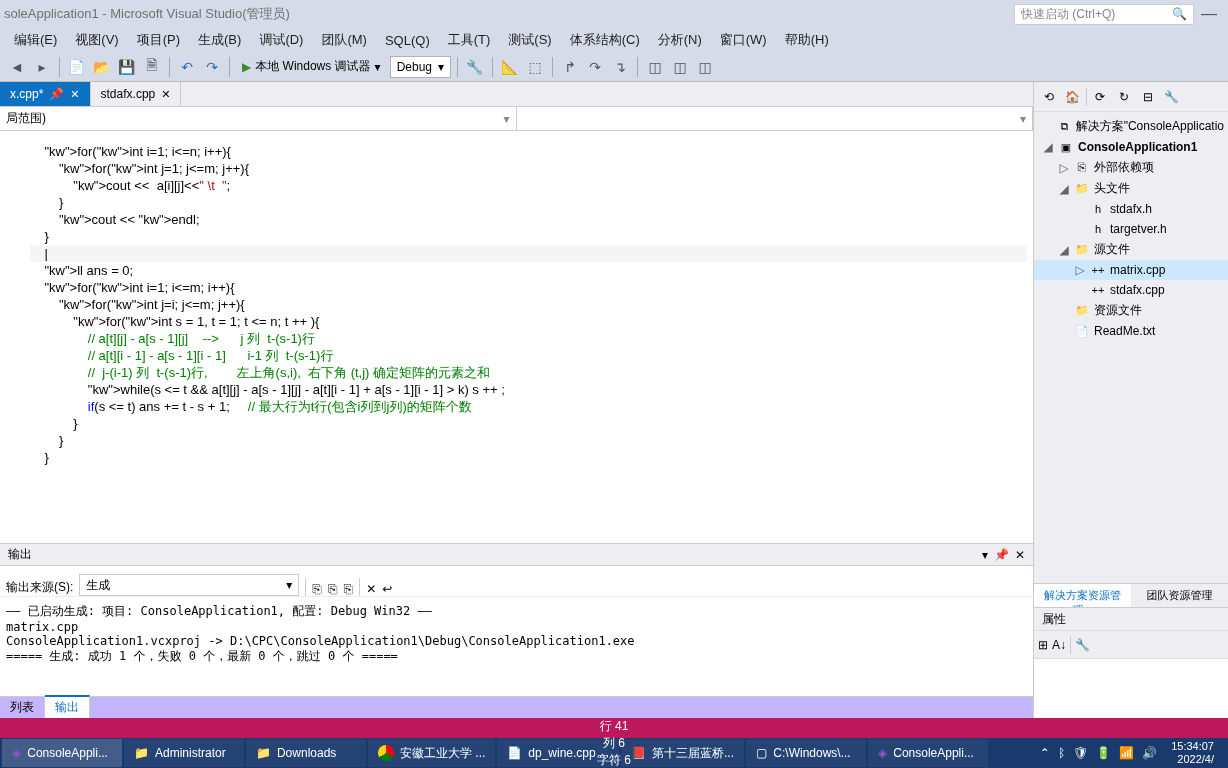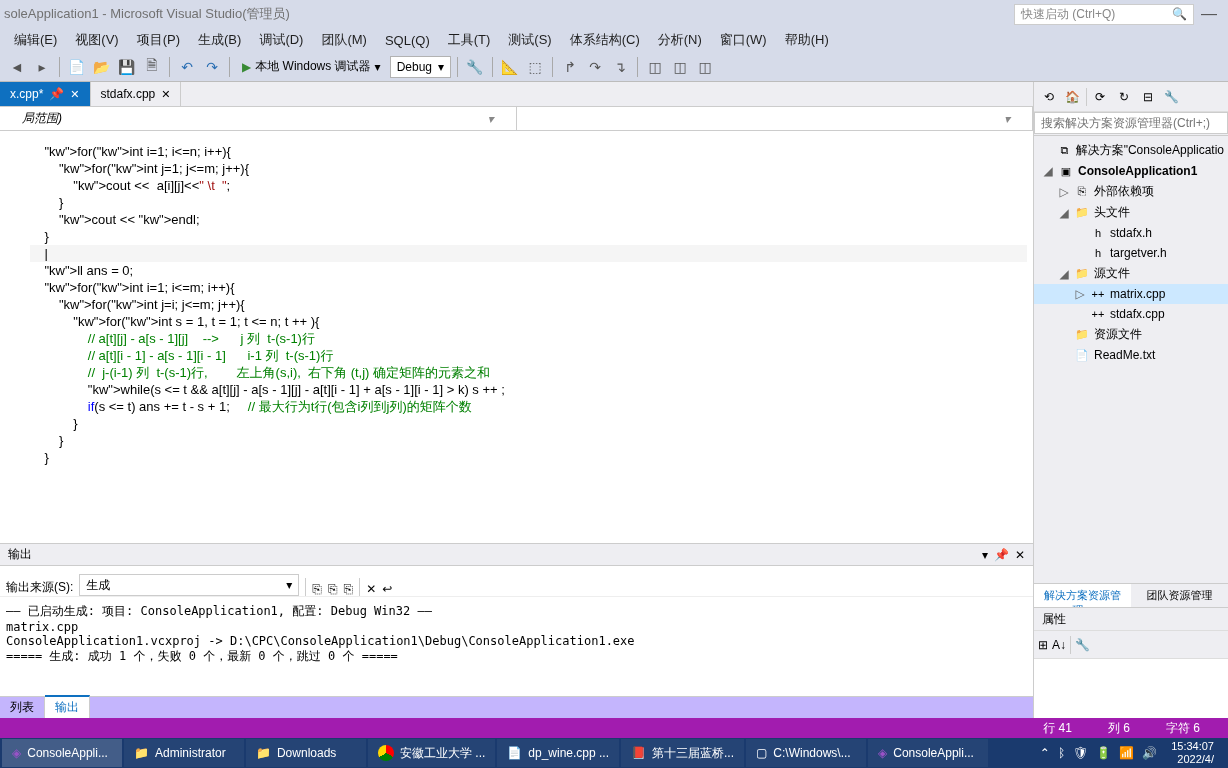--- a/index.html
+++ b/index.html
@@ -24,21 +24,21 @@
 .body { display: flex; height: calc(100% - 28px - 24px - 30px - 20px - 30px); }
 .editor-wrap { flex: 1; display: flex; flex-direction: column; }
 .right-panel { width: 195px; background: #eeeef2; border-left: 1px solid #ccc; display: flex; flex-direction: column; }
 
 .doctabs { height: 25px; background: #eeeef2; display: flex; align-items: flex-end; border-bottom: 1px solid #ccc; }
 .doctab { height: 24px; padding: 0 10px; display: flex; align-items: center; gap: 6px; font-size: 12px; cursor: pointer; background: #eeeef2; border-right: 1px solid #ccc; }
 .doctab.active { background: #0e70c0; color: #fff; }
 .doctab .close { font-size: 11px; }
 
 .navbar { height: 24px; background: #fff; border-bottom: 1px solid #ccc; display: flex; }
-.navbar .combo { flex: 1; border-right: 1px solid #ccc; padding: 0 22px; display: flex; align-items: center; font-size: 12px; cursor: pointer; font-style: italic; }
+.navbar .combo { flex: 1; border-right: 1px solid #ccc; padding: 0 6px; display: flex; align-items: center; font-size: 12px; cursor: pointer; }
 .navbar .combo span:last-child { margin-left: auto; color: #888; }
 
 .editor { flex: 1; background: #fff; font-family: Consolas, monospace; font-size: 13px; line-height: 17px; padding: 12px 6px 6px 30px; white-space: pre; overflow: auto; position: relative; color: #000; }
 .editor .kw { color: #0000ff; }
 .editor .str { color: #a31515; }
 .editor .cmt { color: #008000; }
 .editor .cursor-line { background: #f5f5f5; }
 
 .output-panel { background: #fff; display: flex; flex-direction: column; border-top: 1px solid #ccc; }
 .output-title { height: 22px; background: #eeeef2; display: flex; align-items: center; padding: 0 8px; font-size: 12px; border-bottom: 1px solid #ccc; }
@@ -64,21 +64,21 @@
 .tree .icon { width: 16px; height: 16px; display: inline-flex; align-items: center; justify-content: center; font-size: 11px; }
 
 .panel-tabs { height: 24px; display: flex; border-top: 1px solid #ccc; }
 .panel-tabs div { flex: 1; padding: 4px; font-size: 11px; text-align: center; cursor: pointer; overflow: hidden; }
 .panel-tabs .active { background: #fff; color: #0e70c0; }
 
 .props-panel { border-top: 1px solid #ccc; }
 .props-header { height: 22px; background: #eeeef2; display: flex; align-items: center; padding: 0 8px; font-size: 12px; }
 .props-tools { height: 28px; display: flex; align-items: center; padding: 0 4px; gap: 4px; border-top: 1px solid #ddd; }
 
-.statusbar { height: 20px; background: #a21caf; color: #fff; display: flex; align-items: center; padding: 0 10px; font-size: 12px; }
+.statusbar { height: 20px; background: #be185d; color: #fff; display: flex; align-items: center; padding: 0 10px; font-size: 12px; flex-direction: column; }
 .statusbar .spacer { flex: 1; }
 .statusbar .cell { padding: 0 18px; }
 
 .taskbar { height: 30px; background: #1a3a6e; display: flex; align-items: center; padding: 0 2px; gap: 2px; color: #fff; font-size: 12px; }
 .taskbar .task { height: 28px; padding: 0 10px; display: flex; align-items: center; gap: 6px; cursor: pointer; background: rgba(255,255,255,0.05); min-width: 120px; }
 .taskbar .task.active { background: rgba(255,255,255,0.18); }
 .taskbar .tray { margin-left: auto; display: flex; align-items: center; gap: 8px; padding: 0 6px; }
 .taskbar .clock { text-align: right; font-size: 11px; line-height: 13px; padding: 0 6px; }
 
 .folder-ico { color: #f0c040; }
@@ -210,23 +210,20 @@
   <div class="right-panel">
     <div class="panel-tools">
       <div class="btn">⟲</div>
       <div class="btn">🏠</div>
       <div class="sep" style="width:1px;height:18px;background:#ccc"></div>
       <div class="btn">⟳</div>
       <div class="btn">↻</div>
       <div class="btn">⊟</div>
       <div class="btn">🔧</div>
     </div>
-    <div class="search">
-      <input placeholder="搜索解决方案资源管理器(Ctrl+;)" style="">
-    </div>
     <div class="tree" id="tree">
         <div class="node">
           <span class="ind" style="width:0px"></span>
           <span class="exp"></span>
           <span class="icon">⧉</span>
           <span>解决方案"ConsoleApplicatio</span>
         </div>
         <div class="node">
           <span class="ind" style="width:0px"></span>
           <span class="exp">◢</span>

